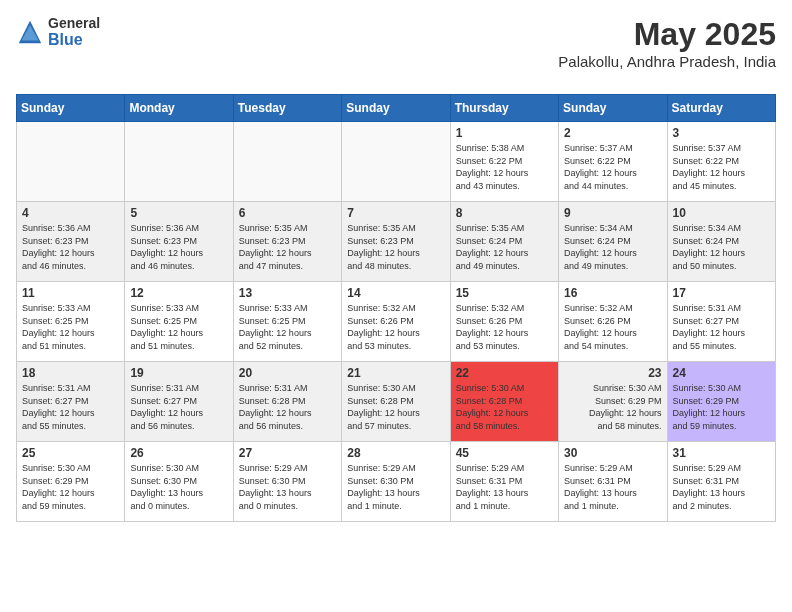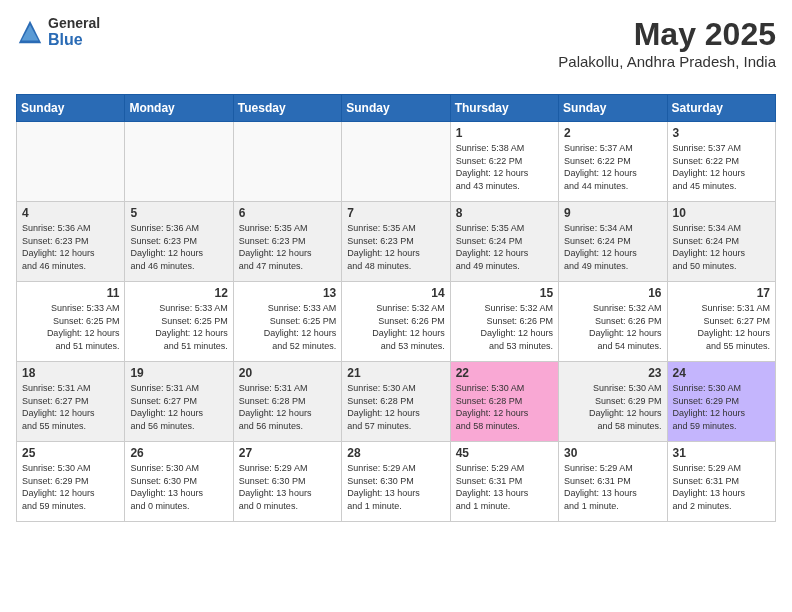--- a/index.html
+++ b/index.html
@@ -189,21 +189,21 @@
 and 49 minutes.</div>
         </td>
         <td style="background: rgb(240, 240, 240);">
           <div class="day-number">10</div>
           <div class="day-info" style="white-space: pre-line;">Sunrise: 5:34 AM
 Sunset: 6:24 PM
 Daylight: 12 hours
 and 50 minutes.</div>
         </td>
       </tr>
-      <tr style="background: #ec4899; text-align: right;">
+      <tr style="background: #ec4899;">
         <td>
           <div class="day-number">11</div>
           <div class="day-info" style="white-space: pre-line;">Sunrise: 5:33 AM
 Sunset: 6:25 PM
 Daylight: 12 hours
 and 51 minutes.</div>
         </td>
         <td>
           <div class="day-number">12</div>
           <div class="day-info" style="white-space: pre-line;">Sunrise: 5:33 AM
@@ -269,21 +269,21 @@
 Daylight: 12 hours
 and 56 minutes.</div>
         </td>
         <td style="background: rgb(240, 240, 240);">
           <div class="day-number">21</div>
           <div class="day-info" style="white-space: pre-line;">Sunrise: 5:30 AM
 Sunset: 6:28 PM
 Daylight: 12 hours
 and 57 minutes.</div>
         </td>
-        <td style="background: #f9a8d4;">
+        <td style="background: #ef4444;">
           <div class="day-number">22</div>
           <div class="day-info" style="white-space: pre-line;">Sunrise: 5:30 AM
 Sunset: 6:28 PM
 Daylight: 12 hours
 and 58 minutes.</div>
         </td>
         <td style="background: rgb(240, 240, 240); text-align: right;">
           <div class="day-number">23</div>
           <div class="day-info" style="white-space: pre-line;">Sunrise: 5:30 AM
 Sunset: 6:29 PM

